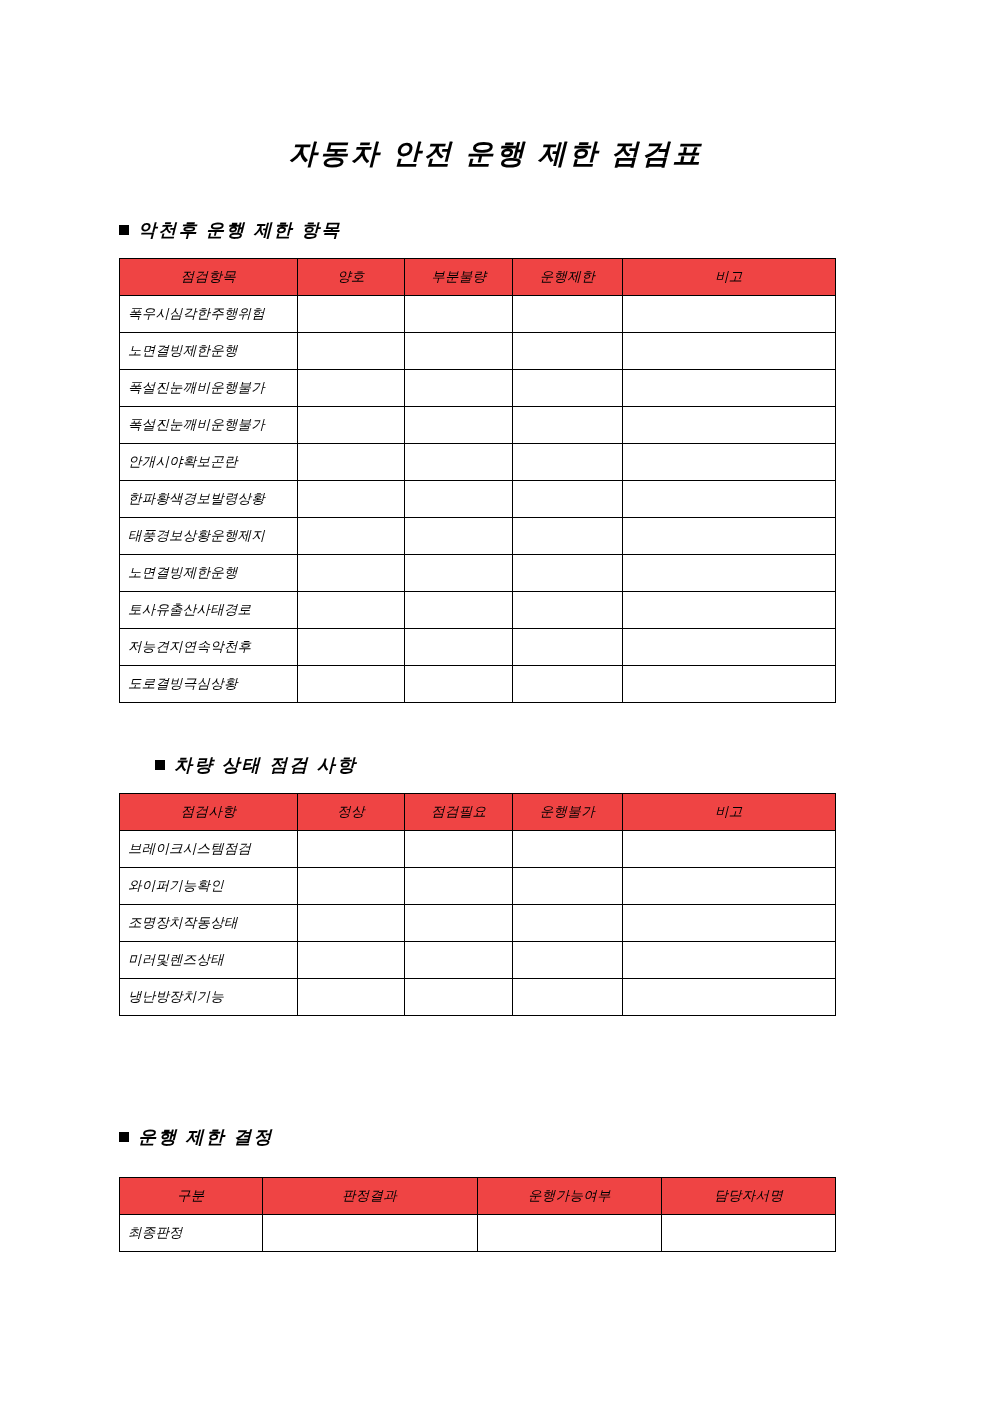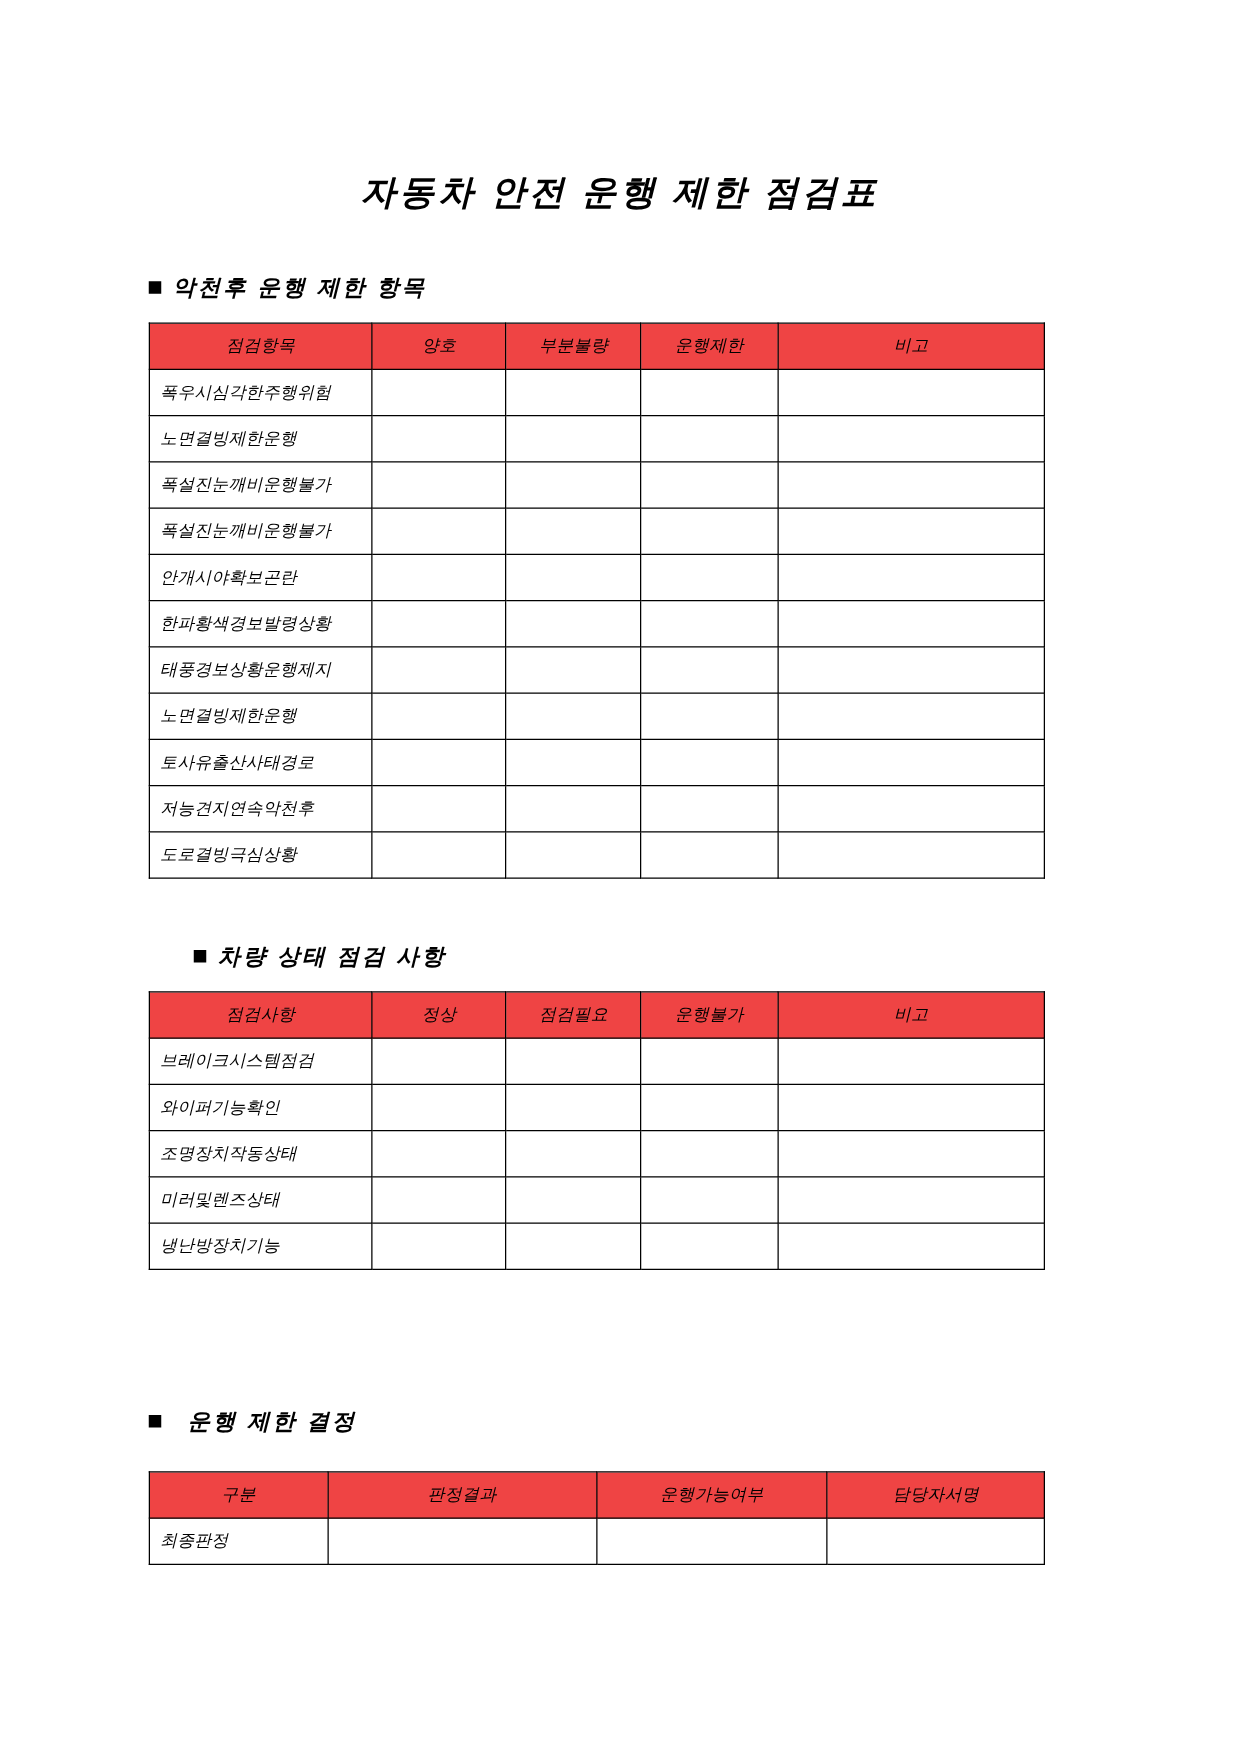--- a/index.html
+++ b/index.html
@@ -111,21 +111,21 @@
   .w3-c1    { width: 227px; }
   .w3-c2    { width: 195px; }
   .w3-c3    { width: 183px; }
 
   #table-weather  { top: 258px; }
   #table-vehicle  { top: 793px; border-radius: 27px; }
   #table-decision { top: 1165px; margin-top: 12px; }
 
   #section-weather  { top: 220px; }
   #section-vehicle  { top: 755px; padding-left: 36px; }
-  #section-decision { top: 1127px; gap: 12px; }
+  #section-decision { top: 1127px; }
 </style>
 </head>
 <body>
 
 <div class="page">
 
   <h1 class="doc-title">자동차 안전 운행 제한 점검표</h1>
 
   <div class="section-head" id="section-weather">
     <span class="bullet"></span>

